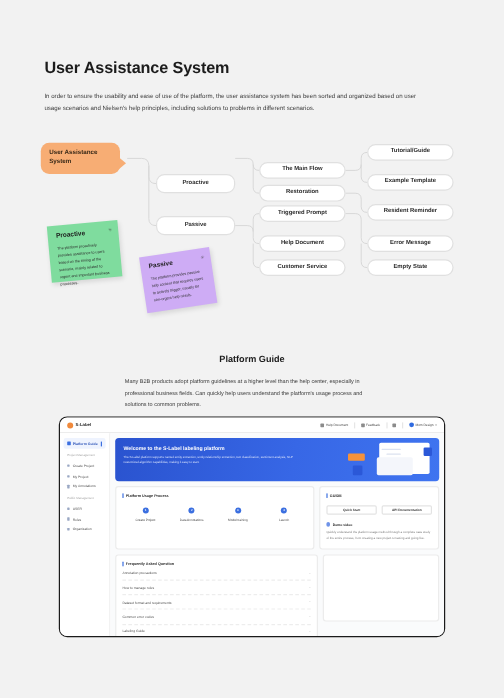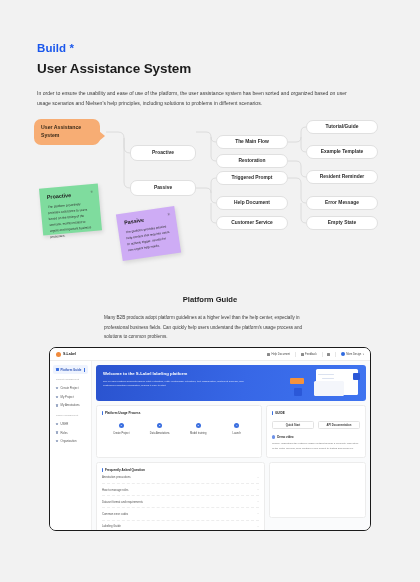--- a/index.html
+++ b/index.html
@@ -139,21 +139,20 @@
   .lower { display: flex; gap: 4px; }
   .lower-l { flex: 1.75; }
   .lower-r { flex: 1; }
 </style>
 </head>
 <body>
 
 <div class="page">
 
   <div class="header">
-    <div class="eyebrow">Build *</div>
     <div class="title">User Assistance System</div>
     <div class="intro">In order to ensure the usability and ease of use of the platform, the user assistance system has been sorted and organized based on user usage scenarios and Nielsen's help principles, including solutions to problems in different scenarios.</div>
   </div>
 
   <div class="map">
     <svg width="420" height="140">
       <g fill="none" stroke="#d6d6d6" stroke-width=".8">
         <path d="M106 20 H118 Q124 20 124 26 V35 Q124 41 130 41"></path>
         <path d="M124 26 V70 Q124 76 130 76"></path>
         <path d="M196 20 H206 Q211 20 211 25 V25 Q211 30 216 30"></path>

